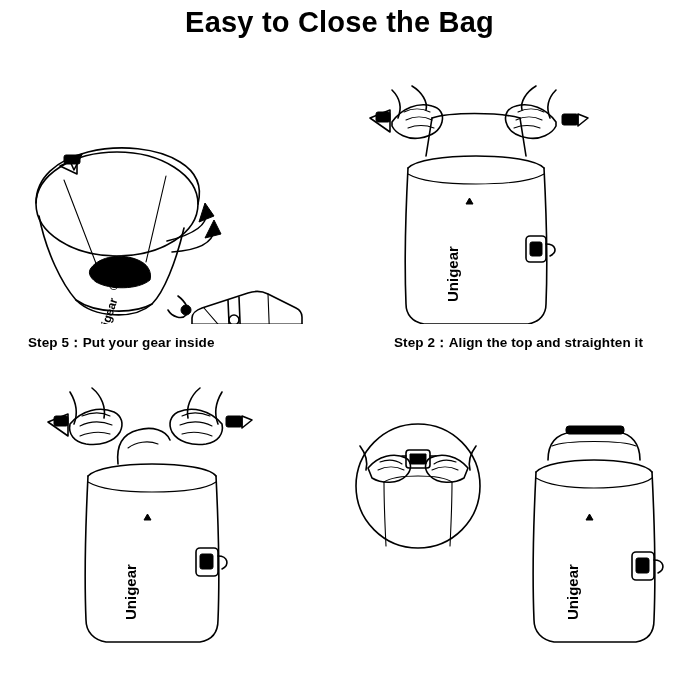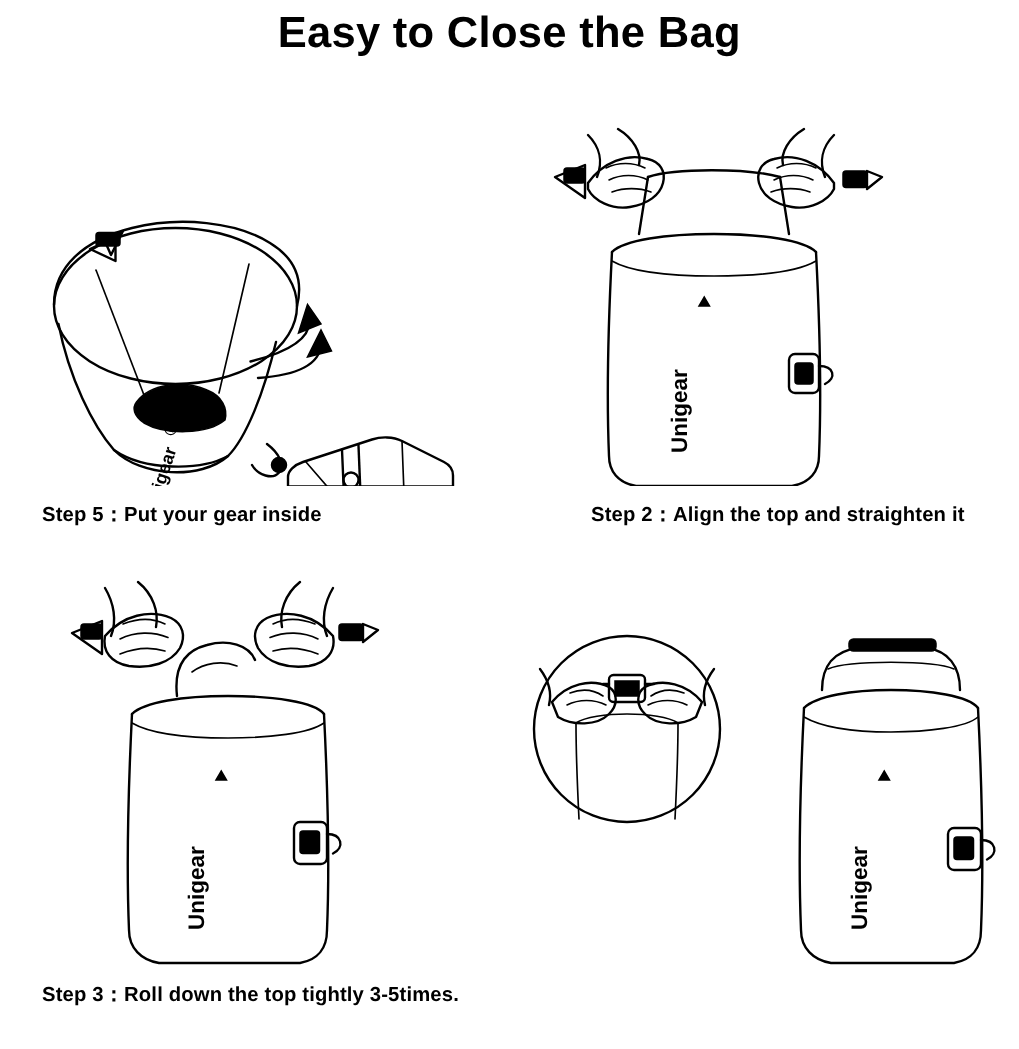--- a/index.html
+++ b/index.html
@@ -230,21 +230,20 @@
           <rect class="stroke" x="196" y="172" width="22" height="28" rx="4"></rect>
           <rect class="fillblack" x="200" y="178" width="13" height="15" rx="2"></rect>
           <path class="stroke" d="M218 180 C228 180 230 189 222 193"></path>
 
           <g transform="translate(136,244) rotate(-90)">
             <text class="brandtext" x="0" y="0">Unigear</text>
           </g>
           <path class="fillblack" d="M144 144 L151 144 L147.5 138 Z"></path>
         </svg>
       </div>
-      <div class="caption">Step 3：Roll down the top tightly 3-5times.</div>
     </div>
 
     <div class="cell c4">
       <div class="art">
         <svg width="339" height="268" viewBox="0 0 339 268">
 
           <circle class="stroke" cx="78" cy="110" r="62"></circle>
 
           <path class="thin" d="M44 106 C44 130 45 150 46 170"></path>
           <path class="thin" d="M112 106 C112 130 111 150 110 170"></path>

